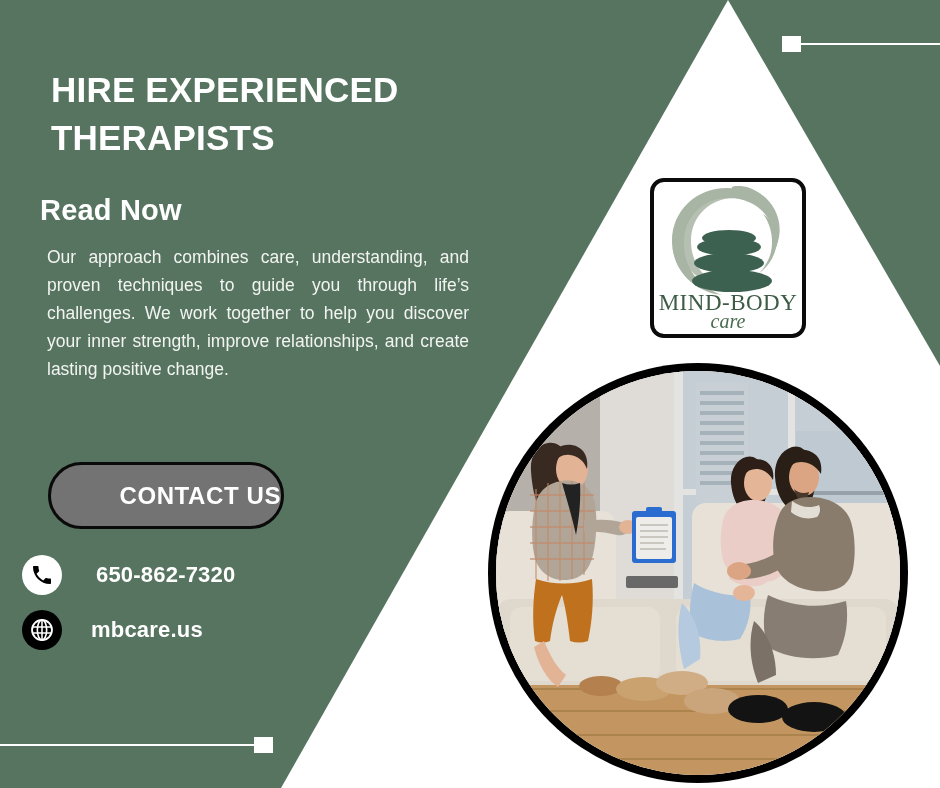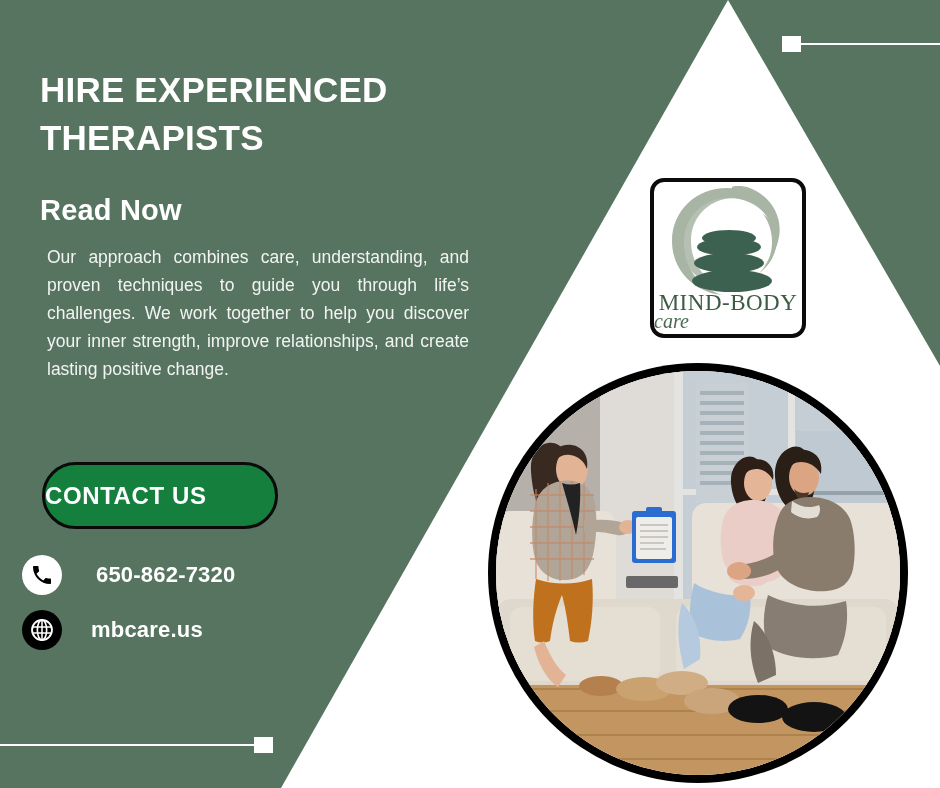--- a/index.html
+++ b/index.html
@@ -42,21 +42,21 @@
     position: absolute; left: 0; top: 7px;
     width: 256px; height: 2px; background: #ffffff;
   }
   .deco-bottom .sq {
     position: absolute; left: 254px; top: 0;
     width: 19px; height: 16px; background: #ffffff;
   }
 
   
   .headline {
-    position: absolute; left: 40px; top: 66px; width: 580px;
+    position: absolute; left: 51px; top: 66px; width: 580px;
     color: #ffffff;
     font-size: 35px;
     font-weight: bold;
     line-height: 48px;
     letter-spacing: 0.2px;
     text-transform: uppercase;
   }
   .headline .l2 { display: block; }
 
   .subhead {
@@ -71,26 +71,26 @@
     position: absolute; left: 39px; top: 243px; width: 422px;
     color: #f2f4f2;
     font-size: 17.5px;
     line-height: 28px;
     text-align: justify;
     margin-left: 8px;
   }
 
   
   .cta {
-    position: absolute; left: 42px; top: 462px;
+    position: absolute; left: 48px; top: 462px;
     width: 236px; height: 67px;
-    background: #15803d;
+    background: #737373;
     border: 3px solid #0a0a0a;
     border-radius: 40px;
-    display: flex; align-items: center; justify-content: flex-start;
+    display: flex; align-items: center; justify-content: flex-end;
     cursor: pointer;
   }
   .cta span {
     color: #ffffff;
     font-size: 24px; font-weight: bold;
     letter-spacing: 0.6px;
   }
 
   
   .contacts { position: absolute; left: 22px; top: 548px; width: 420px; }
@@ -133,21 +133,21 @@
   .logo-word {
     position: absolute; left: 0; right: 0; top: 108px;
     text-align: center;
     font-family: Liberation Serif, serif;
     font-size: 23px;
     letter-spacing: 0.5px;
     color: #3d5c45;
   }
   .logo-script {
     position: absolute; left: 0; right: 0; top: 128px;
-    text-align: left;
+    text-align: center;
     font-family: "Liberation Serif", serif;
     font-style: italic;
     font-size: 20px;
     color: #4a6b51;
   }
 
   
   .photo-ring {
     position: absolute; left: 488px; top: 363px;
     width: 420px; height: 420px;

